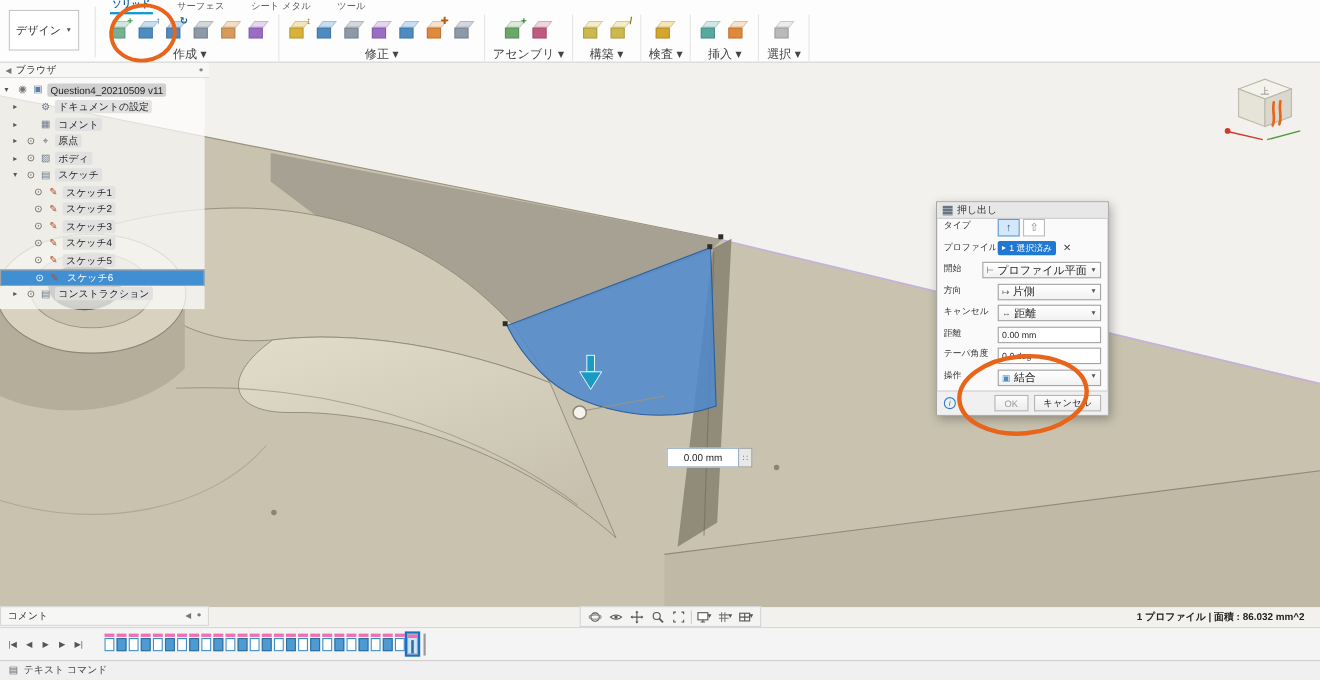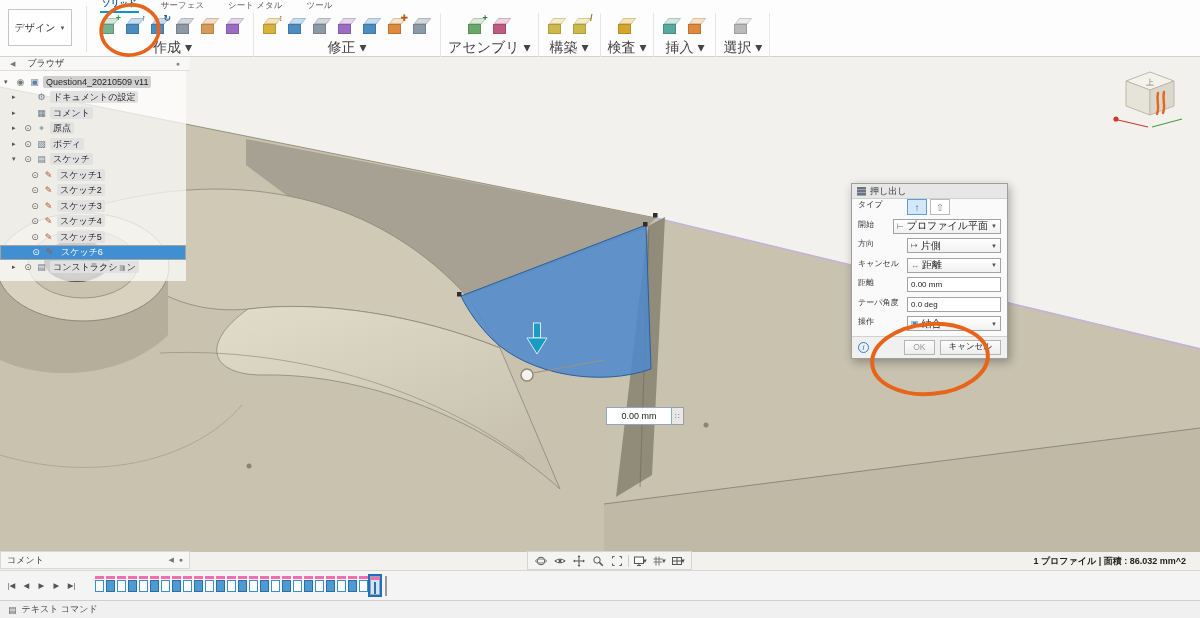--- a/index.html
+++ b/index.html
@@ -15,33 +15,33 @@
 .tabs{position:absolute;left:100px;top:0;height:13px;display:flex;gap:20px;align-items:flex-end}
 .tab{font-size:8.5px;color:#5a5a5a;padding:1px 2px;cursor:pointer;white-space:nowrap}
 .tab.active{color:#0b5aa0;font-weight:bold;border-bottom:2px solid #0696d7}
 #toolbar-groups{position:absolute;left:92px;top:13px;height:44px;display:flex}
 .tgroup{display:flex;flex-direction:column;align-items:center;padding:0 7px;border-right:1px solid #e6e6e6}
 .ticons{display:flex;gap:3px;height:28px;align-items:center}
 .ticon{position:relative;width:22px;height:24px;cursor:pointer}
 .cube-top{position:absolute;left:5px;top:4px;width:13px;height:6px;transform:skewX(-38deg);border:1px solid rgba(0,0,0,.15)}
 .cube-front{position:absolute;left:2px;top:10px;width:13px;height:10px;border:1px solid rgba(0,0,0,.15)}
 .tbadge{position:absolute;right:0;top:-1px;font-size:9px;font-weight:bold;line-height:10px}
-.tglabel{font-size:14px;color:#444;margin-top:1px;cursor:pointer;white-space:nowrap}
+.tglabel{font-size:11px;color:#444;margin-top:1px;cursor:pointer;white-space:nowrap}
 
 
 .viewport{position:absolute;left:0;top:57px;width:1200px;height:495px;z-index:1}
 #scene{position:absolute;left:0;top:0}
 .viewcube{position:absolute;right:12px;top:4px;z-index:6}
 .dim{position:absolute;left:606px;top:350px;height:18px;display:flex;z-index:15}
 .dim-val{width:66px;background:#fff;border:1px solid #8fa9c2;display:flex;align-items:center;justify-content:center;font-size:9px;color:#222}
 .dim-grip{width:12px;background:#e8e8e8;border:1px solid #9f9f9f;border-left:none;display:flex;align-items:center;justify-content:center;font-size:8px;color:#777;cursor:pointer}
 
 
 .browser{position:absolute;left:0;top:57px;width:190px;z-index:20}
-.b-header{height:14px;background:rgba(247,247,247,.95);border-bottom:1px solid #ddd;display:flex;align-items:center;padding:0 10px;gap:12px;font-size:9px;color:#333}
+.b-header{height:14px;background:rgba(247,247,247,.95);border-bottom:1px solid #ddd;display:flex;align-items:center;padding:0 5px;gap:4px;font-size:9px;color:#333}
 .bh-caret{color:#777;font-size:7px;cursor:pointer}
 .bh-dot{margin-left:auto;color:#888;font-size:7px;cursor:pointer}
 .b-tree{background:rgba(253,253,253,.72);padding:3px 0 6px;width:186px}
 .brow{display:flex;align-items:center;height:15.5px;font-size:9px;gap:3px;padding-left:12px;cursor:pointer}
 .brow.doc{padding-left:4px}
 .brow.sketchrow{padding-left:30px}
 .brow .caret{width:8px;color:#555;font-size:7px}
 .brow .eye{color:#666;font-size:9px;width:10px;text-align:center}
 .brow .gl{font-size:9px;width:11px;text-align:center}
 .chip{background:rgba(224,224,224,.95);padding:0 3px;border-radius:2px;color:#1e1e1e;line-height:12px;white-space:nowrap}
@@ -395,20 +395,30 @@
       <span>押し出し</span>
     </div>
     <div class="drow">
       <span class="dlab">タイプ</span>
       <div class="dctl">
         <span class="typebtn active">↑</span>
         <span class="typebtn">⇧</span>
       </div>
     </div>
     <div class="drow">
+      <span class="dlab">プロファイル</span>
+      <div class="dctl">
+        <span class="badge-prof">
+          <span class="cur">▸</span>
+          <span>1 選択済み</span>
+        </span>
+        <span class="xbtn">✕</span>
+      </div>
+    </div>
+    <div class="drow">
       <span class="dlab">開始</span>
       <div class="dctl">
         <div class="sel">
           <span class="sgl">⊢</span>
           <span class="stext">プロファイル平面</span>
           <span class="scaret">▼</span>
         </div>
       </div>
     </div>
     <div class="drow">

